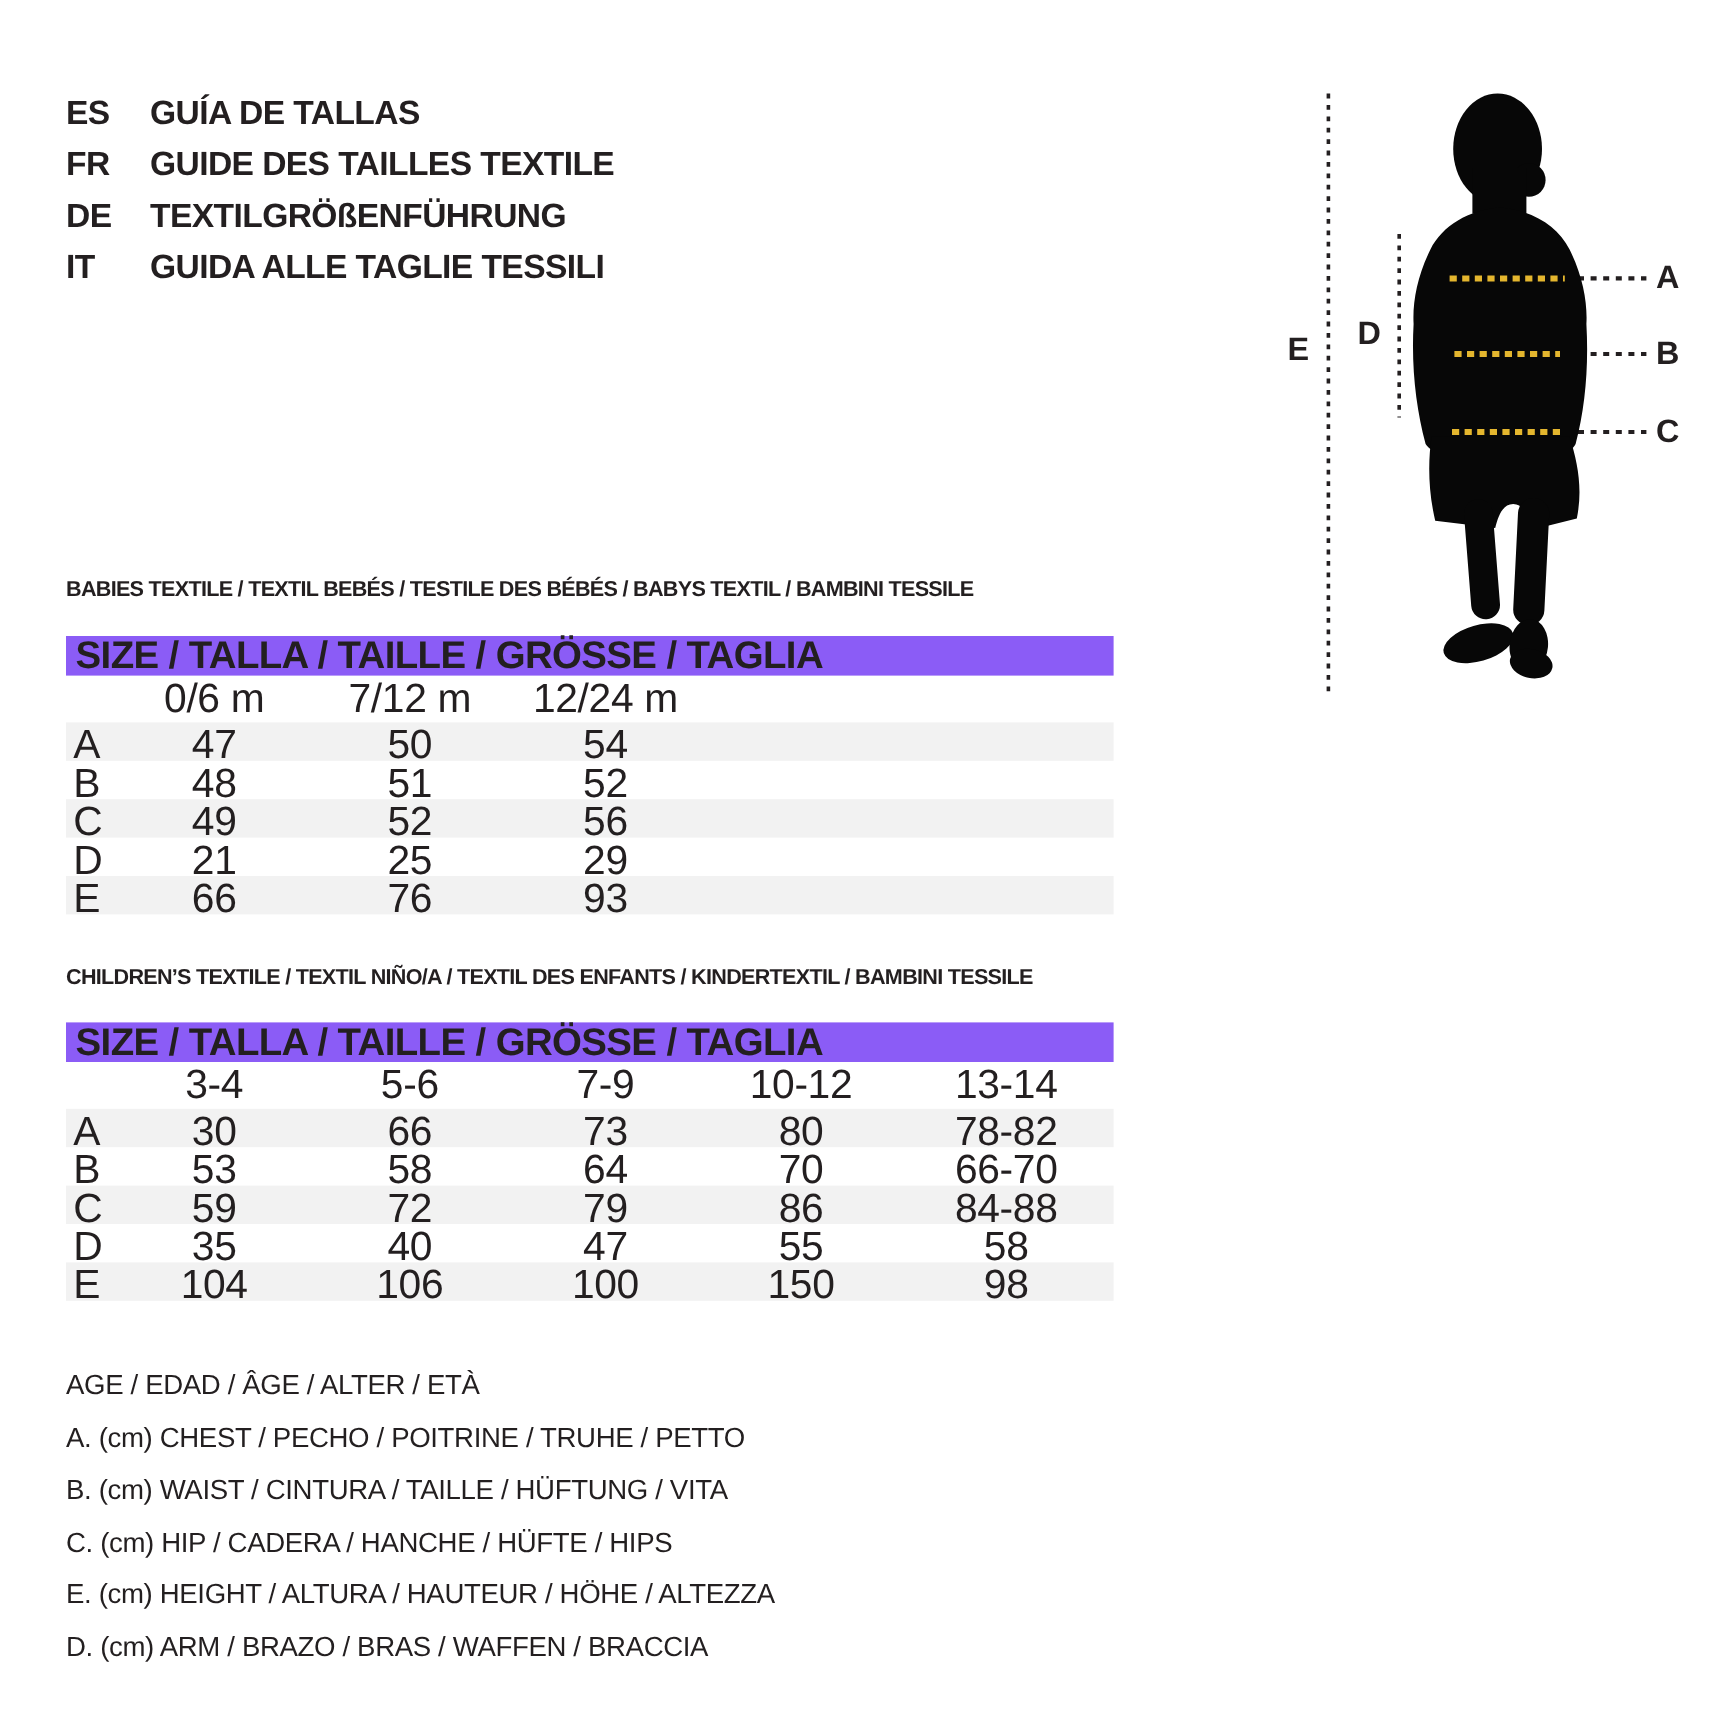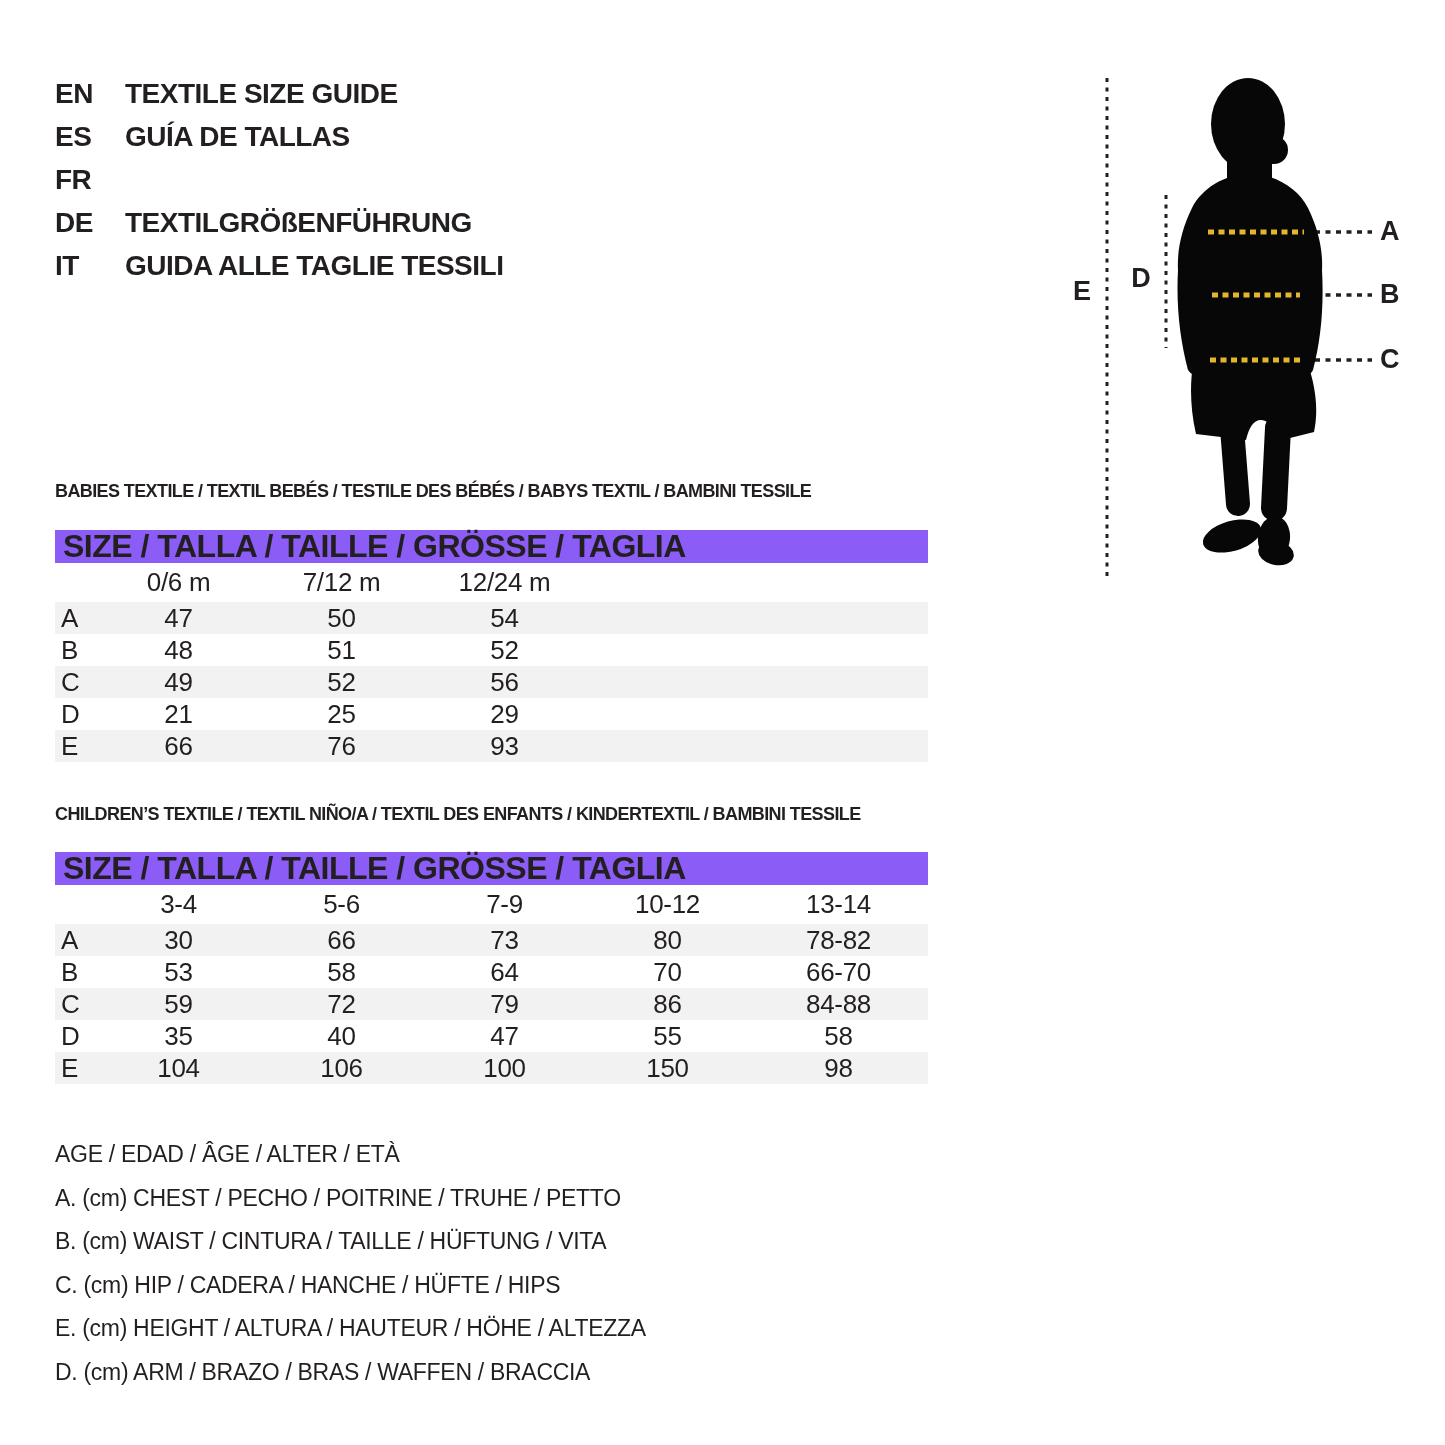--- a/index.html
+++ b/index.html
@@ -34,48 +34,45 @@
   #babies-table   { top:530px; }
   #children-table { top:852px; }
 
   .size-bar {
     height:33px; background:#8b5cf6; box-sizing:border-box;
     font-size:32px; font-weight:700; letter-spacing:-0.5px;
     line-height:33px; padding-left:8px; white-space:nowrap;
   }
   .trow {
     display:grid; grid-template-columns:42px 163px 163px 163px 163px 1fr;
-    height:32px; align-items:center; font-size:26px; letter-spacing:-0.3px;
+    height:32px; align-items:center; font-size:34px; letter-spacing:-0.3px;
   }
   .trow.thead { height:39px; }
   .trow.alt { background:#f2f2f2; }
   .cell { text-align:center; }
   .cell.letter { text-align:left; padding-left:6px; }
 
   
   .legend { position:absolute; left:55px; top:1133px; font-size:23px;
             letter-spacing:-0.3px; }
   .legend-line { height:43.5px; line-height:43.5px; white-space:nowrap; }
 </style>
 </head>
 <body>
 
 <div class="page">
 
   <div class="lang-header">
     <div class="lang-row">
-      <span>EN</span>
-      <span>TEXTILE SIZE GUIDE</span>
-    </div>
-    <div class="lang-row">
       <span>ES</span>
       <span>GUÍA DE TALLAS</span>
     </div>
     <div class="lang-row">
       <span>FR</span>
+      <span>GUIDE DES TAILLES TEXTILE</span>
     </div>
     <div class="lang-row">
       <span>DE</span>
       <span>TEXTILGRÖßENFÜHRUNG</span>
     </div>
     <div class="lang-row">
       <span>IT</span>
       <span>GUIDA ALLE TAGLIE TESSILI</span>
     </div>
   </div>

